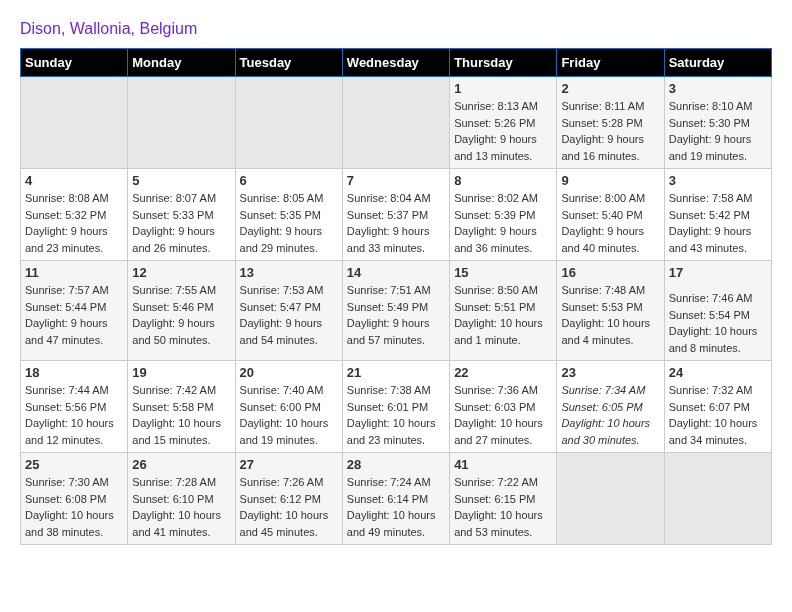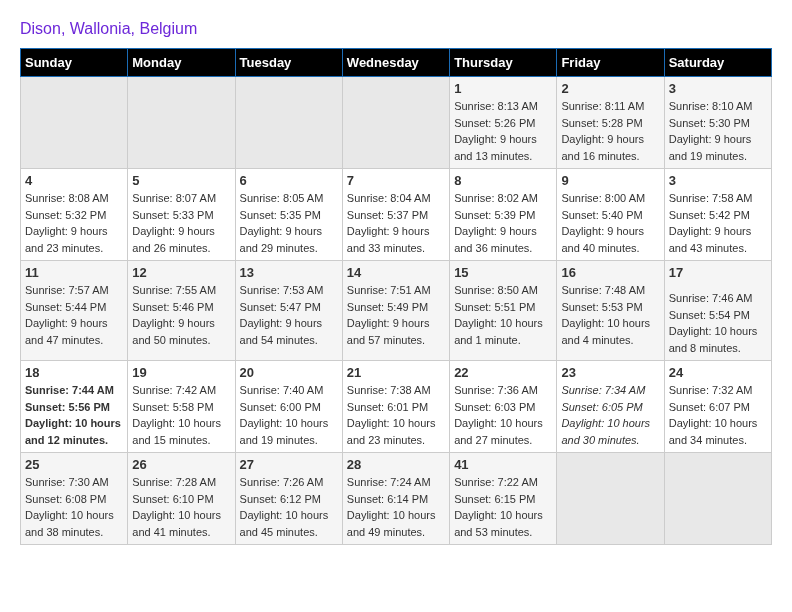--- a/index.html
+++ b/index.html
@@ -232,21 +232,21 @@
           <div class="day-number">17</div>
           <div class="day-info" style="white-space: pre-line; margin-top: 10px;">Sunrise: 7:46 AM
 Sunset: 5:54 PM
 Daylight: 10 hours
 and 8 minutes.</div>
         </td>
       </tr>
       <tr>
         <td>
           <div class="day-number">18</div>
-          <div class="day-info" style="white-space: pre-line; font-weight: bold;">Sunrise: 7:44 AM
+          <div class="day-info" style="white-space: pre-line;">Sunrise: 7:44 AM
 Sunset: 5:56 PM
 Daylight: 10 hours
 and 12 minutes.</div>
         </td>
         <td>
           <div class="day-number">19</div>
           <div class="day-info" style="white-space: pre-line;">Sunrise: 7:42 AM
 Sunset: 5:58 PM
 Daylight: 10 hours
 and 15 minutes.</div>

